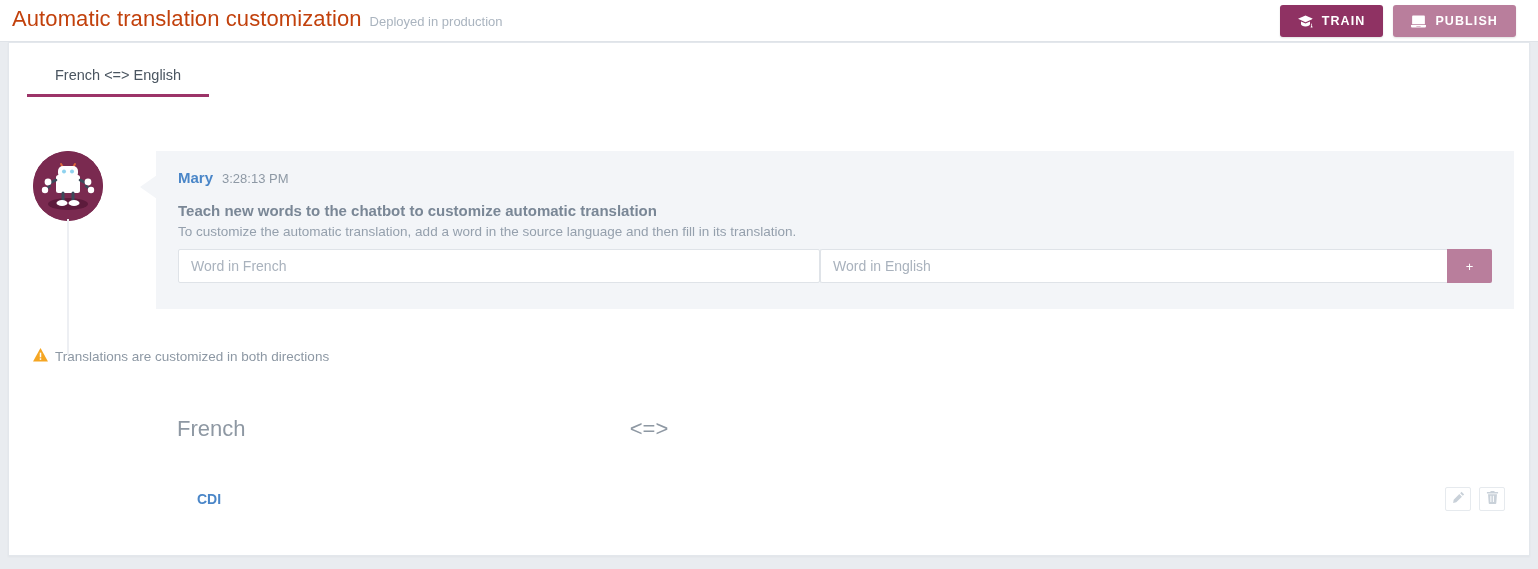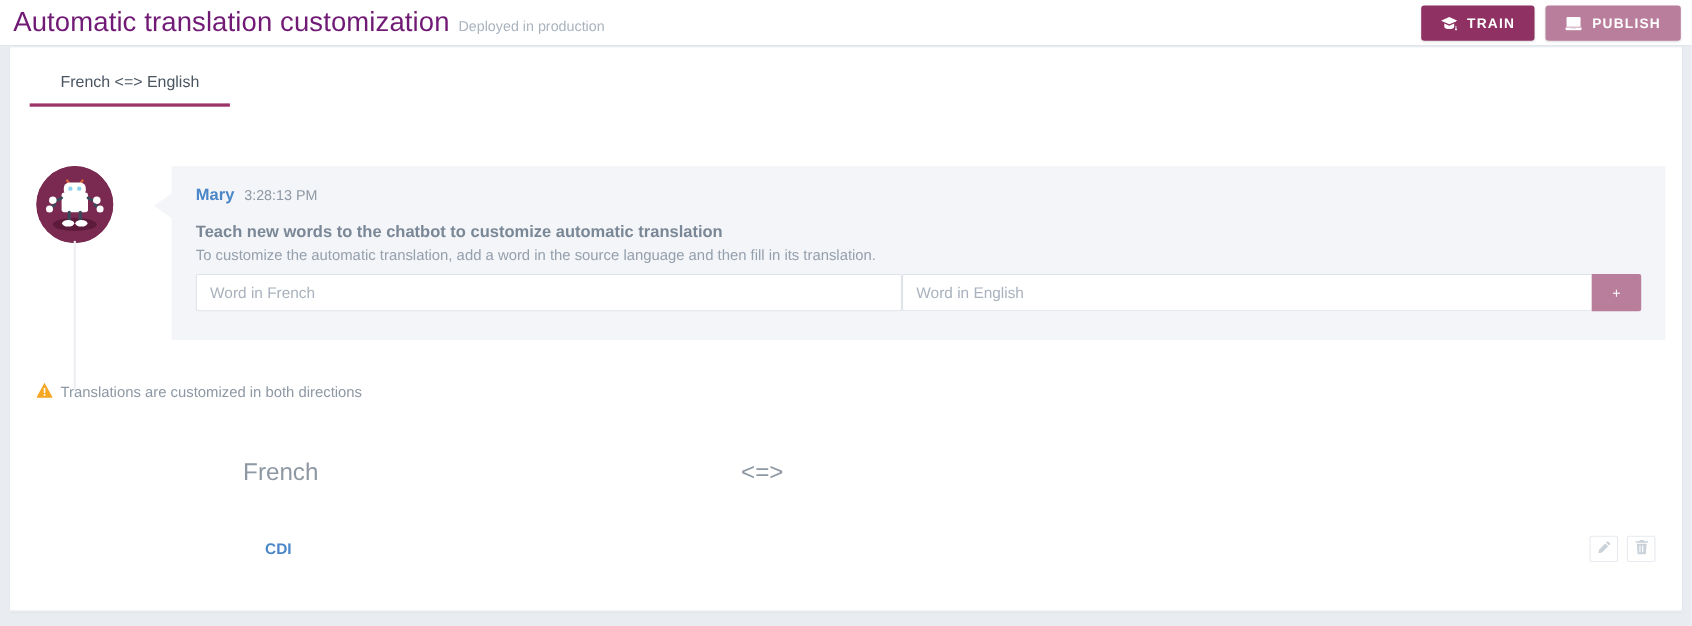--- a/index.html
+++ b/index.html
@@ -26,36 +26,36 @@
   }
   .header-title-wrap {
     position: absolute;
     left: 12px;
     top: 6px;
     display: flex;
     align-items: baseline;
     gap: 8px;
   }
   .page-title {
-    font-size: 25px;
-    color: #701a75;
+    font-size: 22px;
+    color: #c2410c;
     font-weight: 400;
     letter-spacing: 0.1px;
     white-space: nowrap;
   }
   .page-subtitle {
     font-size: 13px;
     color: #aab4bf;
     font-weight: 400;
     white-space: nowrap;
   }
 
   .header-actions {
     position: absolute;
-    right: 10px;
+    right: 22px;
     top: 5px;
     display: flex;
     gap: 10px;
     padding-left: 16px;
   }
   .btn {
     height: 32px;
     padding: 0 18px;
     border: none;
     border-radius: 3px;
@@ -243,21 +243,21 @@
     left: 0;
     top: 355px;
     width: 100%;
   }
   .trow {
     display: flex;
     align-items: center;
     padding: 0 0 0 0;
   }
   .thead .cell { font-size: 22px; color: #8e98a3; font-weight: 400; }
-  .cell-source { width: 520px; padding-left: 168px; box-sizing: border-box; margin-left: 44px; }
+  .cell-source { width: 520px; padding-left: 168px; box-sizing: border-box; }
   .cell-arrow  { width: 240px; text-align: center; }
   .cell-target { width: 520px; padding-left: 0px; box-sizing: border-box; }
   .cell-actions { flex: 1; display: flex; justify-content: flex-end; padding-right: 24px; gap: 8px; }
 
   .thead { height: 62px; }
   .tbody-row { height: 78px; padding-left: 20px; }
   .tbody-row .cell {
     font-size: 14px;
     font-weight: bold;
     color: #4a86c8;

